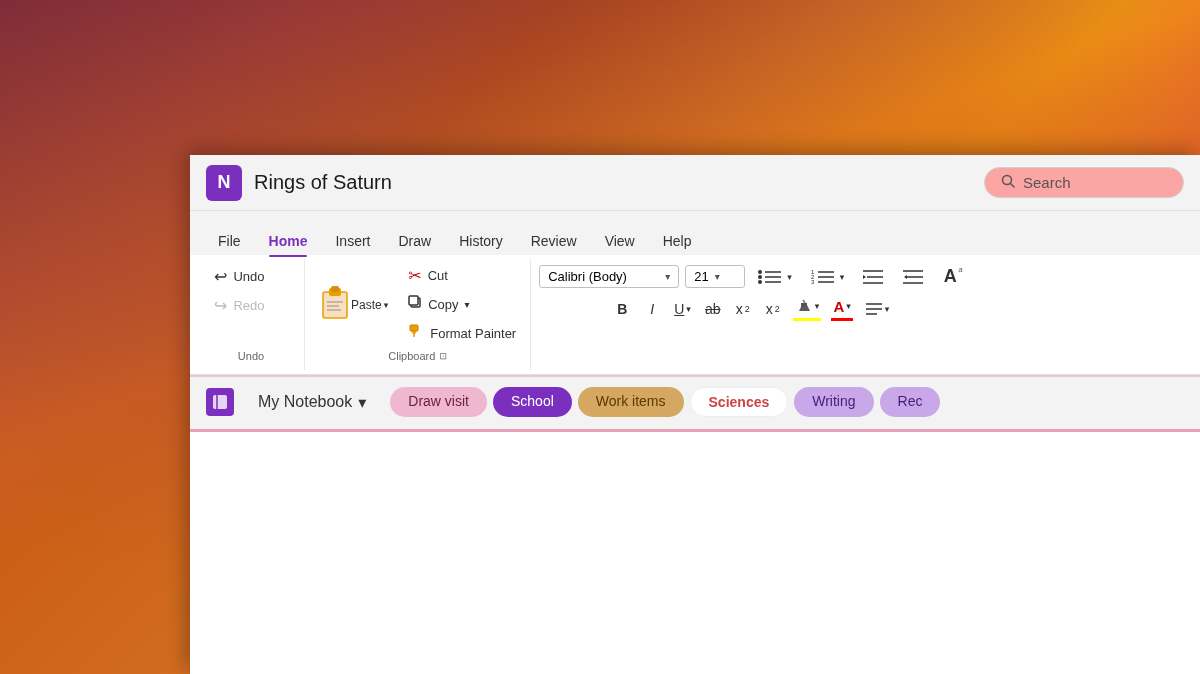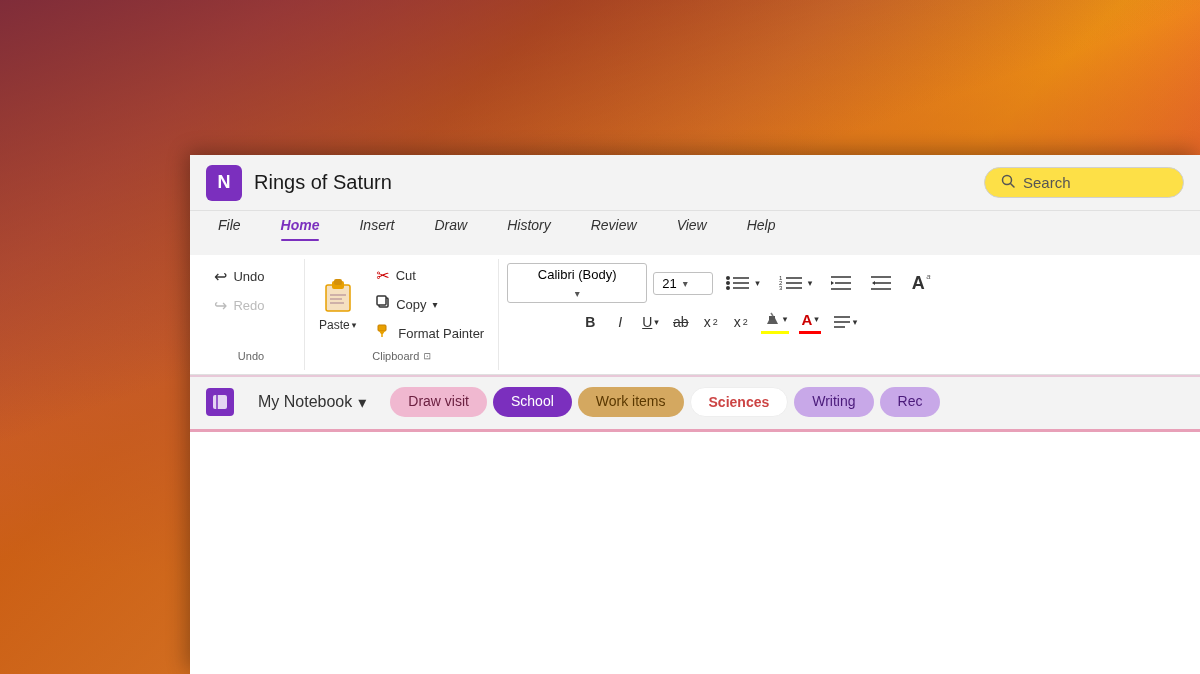--- a/index.html
+++ b/index.html
@@ -89,47 +89,46 @@
     .title-text {
       font-size: 20px;
       font-weight: 400;
       color: #1a1a1a;
       flex: 1;
     }
 
     .search-box {
       display: flex;
       align-items: center;
-      background: #fde047;
+      background: #fca5a5;
       border: 1px solid #d0d0d0;
       border-radius: 20px;
       padding: 6px 16px;
       gap: 8px;
       width: 200px;
     }
 
     .search-icon-svg {
       color: #555;
       font-size: 14px;
     }
 
     .search-text {
       font-size: 15px;
       color: #555;
     }
 
     
     .menu-bar {
       display: flex;
-      align-items: flex-start;
+      align-items: flex-end;
       padding: 0 16px;
       height: 44px;
       background: #f3f3f3;
-      gap: 16px;
-      font-style: italic;
+      gap: 4px;
     }
 
     .menu-item {
       padding: 6px 12px;
       font-size: 14px;
       color: #333;
       cursor: pointer;
       border-radius: 4px;
       position: relative;
     }
@@ -225,21 +224,21 @@
       color: #aaa;
     }
 
     
     .clipboard-group .ribbon-group-content {
       gap: 8px;
     }
 
     .paste-btn {
       display: flex;
-      flex-direction: column;
+      flex-direction: row;
       align-items: center;
       padding: 4px 6px;
       border-radius: 3px;
       cursor: pointer;
     }
 
     .paste-icon {
       font-size: 28px;
       color: #e8a000;
       line-height: 1;
@@ -294,21 +293,20 @@
       display: flex;
       align-items: center;
       background: white;
       border: 1px solid #c0c0c0;
       border-radius: 3px;
       padding: 3px 8px;
       font-size: 13px;
       cursor: pointer;
       gap: 6px;
       min-width: 140px;
-      flex-direction: column;
     }
 
     .font-select-name {
       flex: 1;
       font-size: 13px;
     }
 
     .font-size-select {
       display: flex;
       align-items: center;

